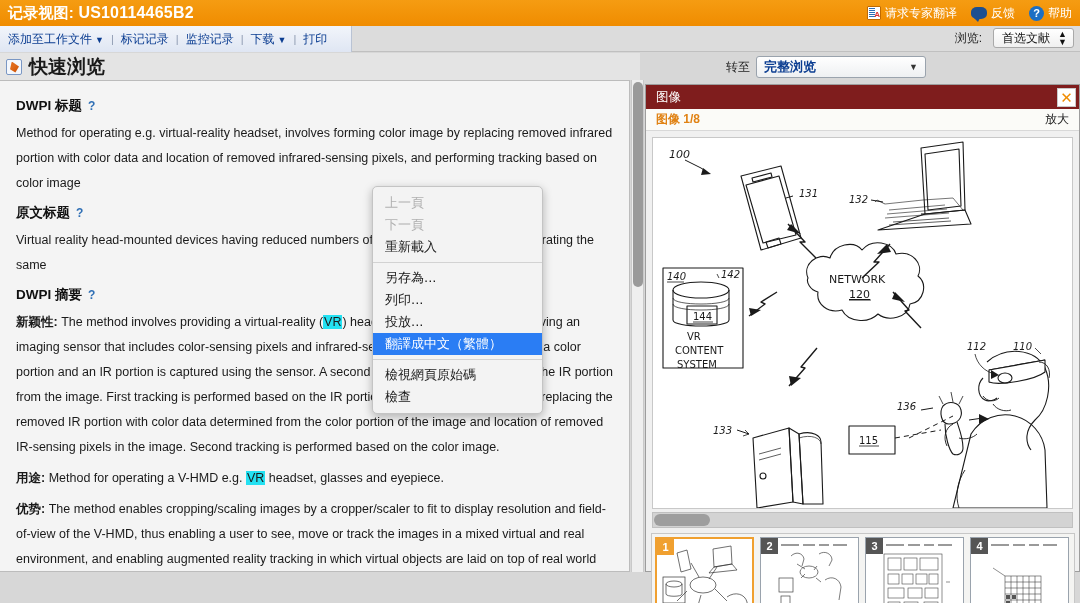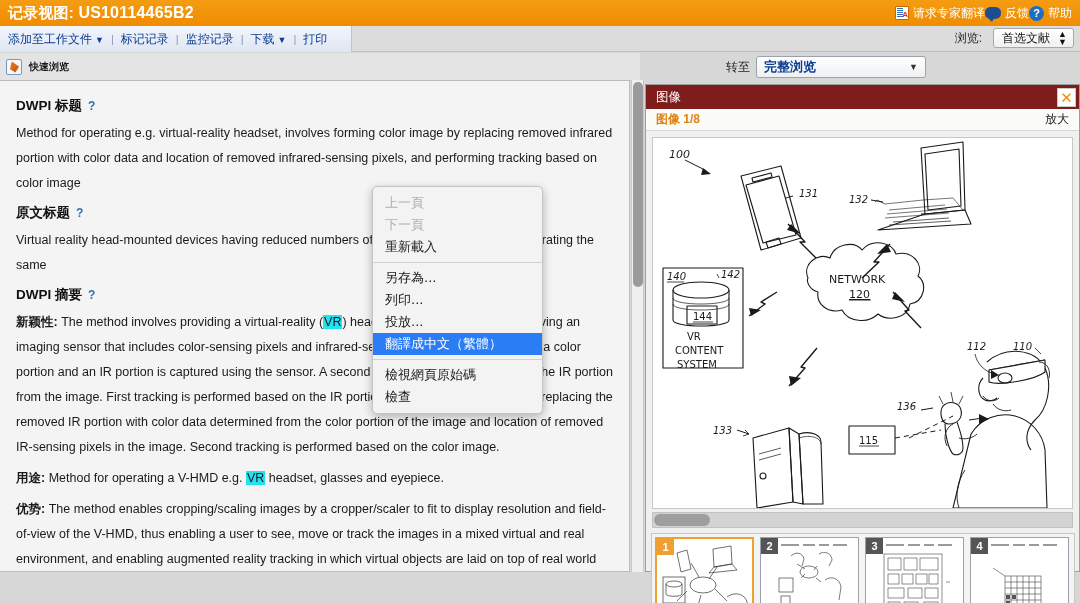--- a/index.html
+++ b/index.html
@@ -16,21 +16,21 @@
   .titlebar {
     position: absolute; left: 0; top: 0; width: 1080px; height: 26px;
     background: linear-gradient(#f59c12, #f08c00);
     display: flex; align-items: center;
   }
   .titlebar .title {
     color: #ffffff; font-weight: bold; font-size: 15px;
     padding-left: 8px; letter-spacing: .2px; white-space: nowrap;
   }
   .titlebar .title .code { font-size: 16px; }
-  .tb-right { margin-left: auto; display: flex; align-items: center; padding-right: 8px; }
+  .tb-right { margin-left: auto; display: flex; align-items: center; gap: 14px; padding-right: 8px; }
   .tb-link { display: flex; align-items: center; gap: 4px; color: #ffffff; font-size: 12px; white-space: nowrap; cursor: pointer; }
   .ico-translate {
     width: 14px; height: 14px; background: #ffffff; border: 1px solid #c06a00;
     display: inline-block; position: relative; border-radius: 1px;
   }
   .ico-translate:before {
     content: ""; position: absolute; left: 1px; top: 1px; width: 6px; height: 10px;
     background: repeating-linear-gradient(#2f6fb5 0 1px, #ffffff 1px 2px);
   }
   .ico-translate:after {
@@ -87,21 +87,21 @@
   }
   .pdf-icon {
     width: 16px; height: 16px; border: 1px solid #7a97c4; background: #f4f7fc;
     border-radius: 2px; position: relative; display: inline-block;
   }
   .pdf-icon:after {
     content: ""; position: absolute; left: 3px; top: 2px; width: 9px; height: 11px;
     background: linear-gradient(135deg, #e06a1a 40%, #c84c00 100%);
     clip-path: polygon(20% 0, 100% 45%, 60% 100%, 0 70%);
   }
-  .subheader .label { font-size: 10px; font-weight: bold; color: #1a1a1a; }
+  .subheader .label { font-size: 19px; font-weight: bold; color: #1a1a1a; }
 
   .goto-box {
     position: absolute; left: 726px; top: 56px; display: flex; align-items: center; gap: 6px;
   }
   .goto-label { font-size: 12px; color: #222; }
   .goto-select {
     width: 170px; height: 22px;
     background: linear-gradient(#ffffff, #eef0f2);
     border: 1px solid #9aa3ad; border-radius: 3px;
     display: flex; align-items: center; justify-content: space-between;

